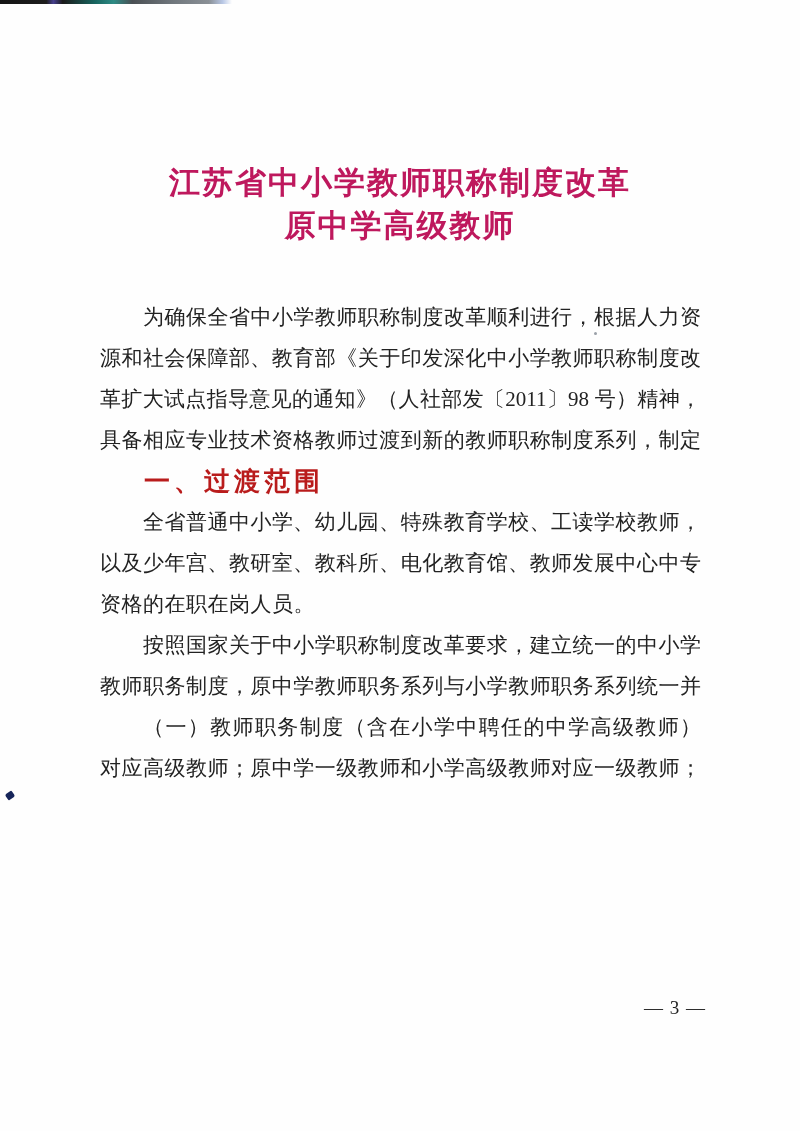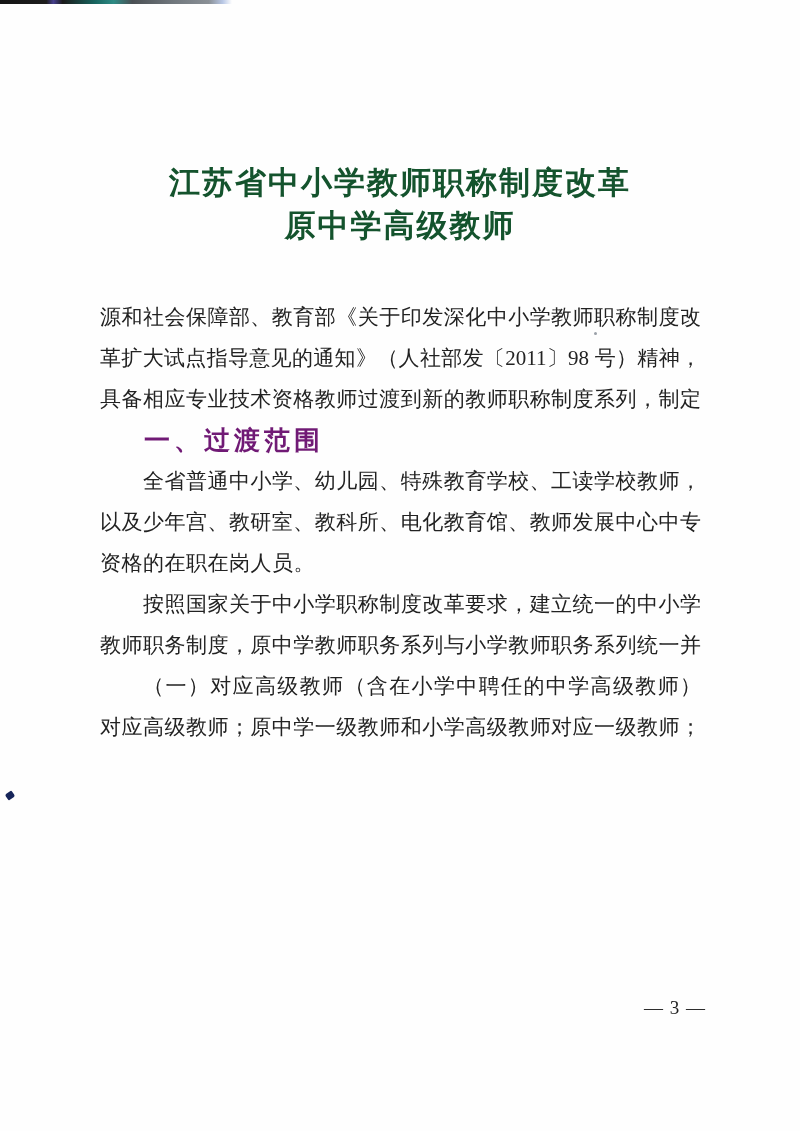--- a/index.html
+++ b/index.html
@@ -52,21 +52,21 @@
     top: 161px;
     left: 0;
     width: 800px;
     margin: 0;
     text-align: center;
     font-family: "Liberation Serif", serif;
     font-weight: bold;
     font-size: 31px;
     line-height: 43px;
     letter-spacing: 2px;
-    color: #14532d;
+    color: #be185d;
   }
   .body-text {
     position: absolute;
     top: 297px;
     left: 100px;
     width: 601px;
     font-size: 21px;
     color: #222222;
   }
   .line {
@@ -84,21 +84,21 @@
     text-indent: 43px;
   }
   .heading {
     height: 41px;
     line-height: 41px;
     padding-left: 44px;
     font-family: "Liberation Sans", sans-serif;
     font-weight: bold;
     font-size: 26px;
     letter-spacing: 4px;
-    color: #701a75;
+    color: #b91c1c;
   }
   .page-number {
     position: absolute;
     top: 994px;
     left: 0;
     width: 706px;
     text-align: right;
     font-size: 19px;
     line-height: 27px;
     letter-spacing: 1px;
@@ -113,33 +113,34 @@
   <div class="scan-edge"></div>
   <div class="ink-speck"></div>
   <div class="noise-dot"></div>
 
   <h1 class="title">
     <div>江苏省中小学教师职称制度改革</div>
     <div>原中学高级教师</div>
   </h1>
 
   <div class="body-text">
+    <div class="line indent fill">为确保全省中小学教师职称制度改革顺利进行，根据人力资</div>
     <div class="line fill">源和社会保障部、教育部《关于印发深化中小学教师职称制度改</div>
     <div class="line fill">革扩大试点指导意见的通知》（人社部发〔2011〕98 号）精神，</div>
     <div class="line fill">具备相应专业技术资格教师过渡到新的教师职称制度系列，制定</div>
 
     <div class="heading">一、过渡范围</div>
 
     <div class="line indent fill">全省普通中小学、幼儿园、特殊教育学校、工读学校教师，</div>
     <div class="line fill">以及少年宫、教研室、教科所、电化教育馆、教师发展中心中专</div>
     <div class="line">资格的在职在岗人员。</div>
 
 
     <div class="line indent fill">按照国家关于中小学职称制度改革要求，建立统一的中小学</div>
     <div class="line fill">教师职务制度，原中学教师职务系列与小学教师职务系列统一并</div>
 
-    <div class="line indent fill">（一）对应高级教师（含在小学中聘任的中学高级教师）</div>
+    <div class="line indent fill">（一）教师职务制度（含在小学中聘任的中学高级教师）</div>
     <div class="line fill">对应高级教师；原中学一级教师和小学高级教师对应一级教师；</div>
   </div>
 
   <div class="page-number">— 3 —</div>
 
 </div>
 
 </body></html>

